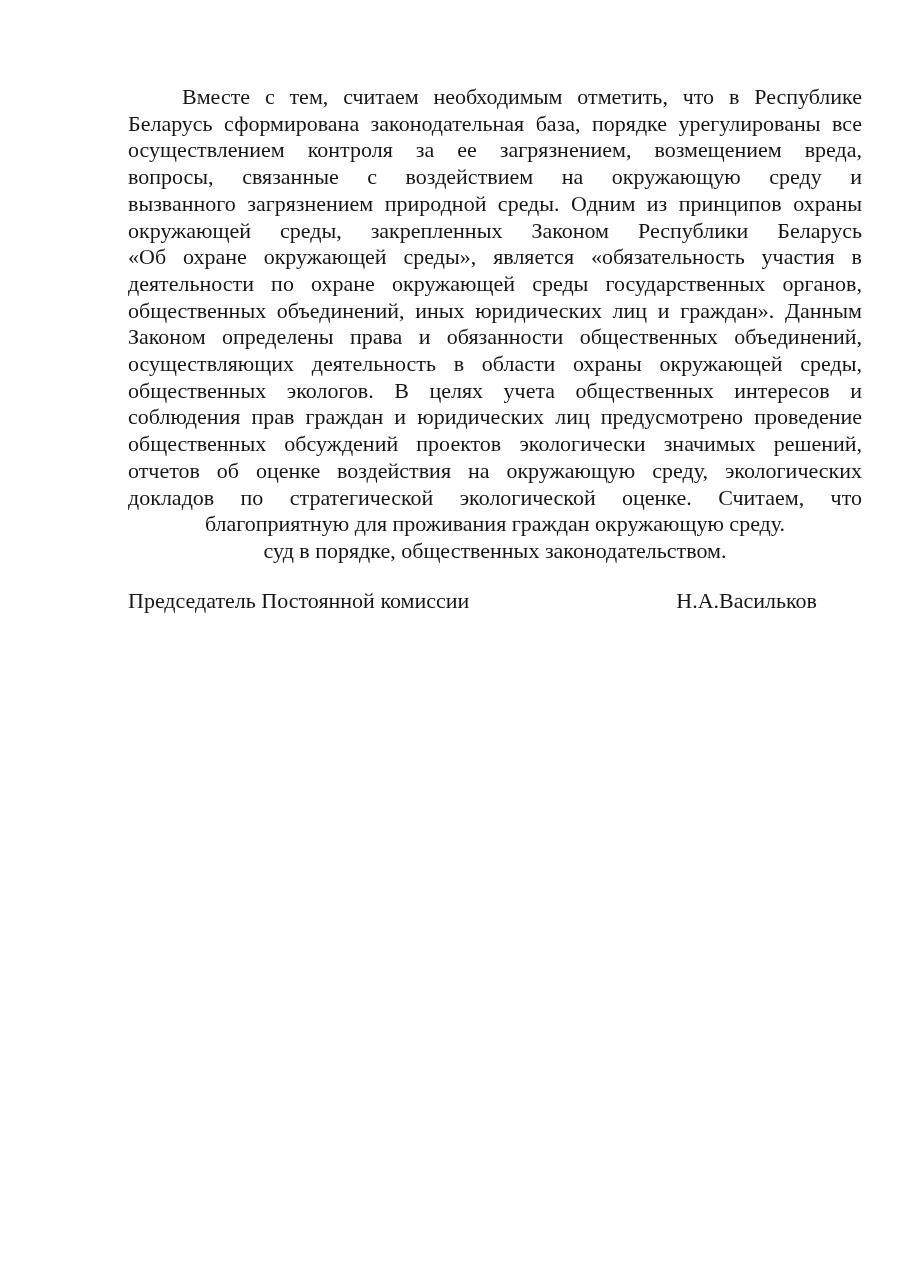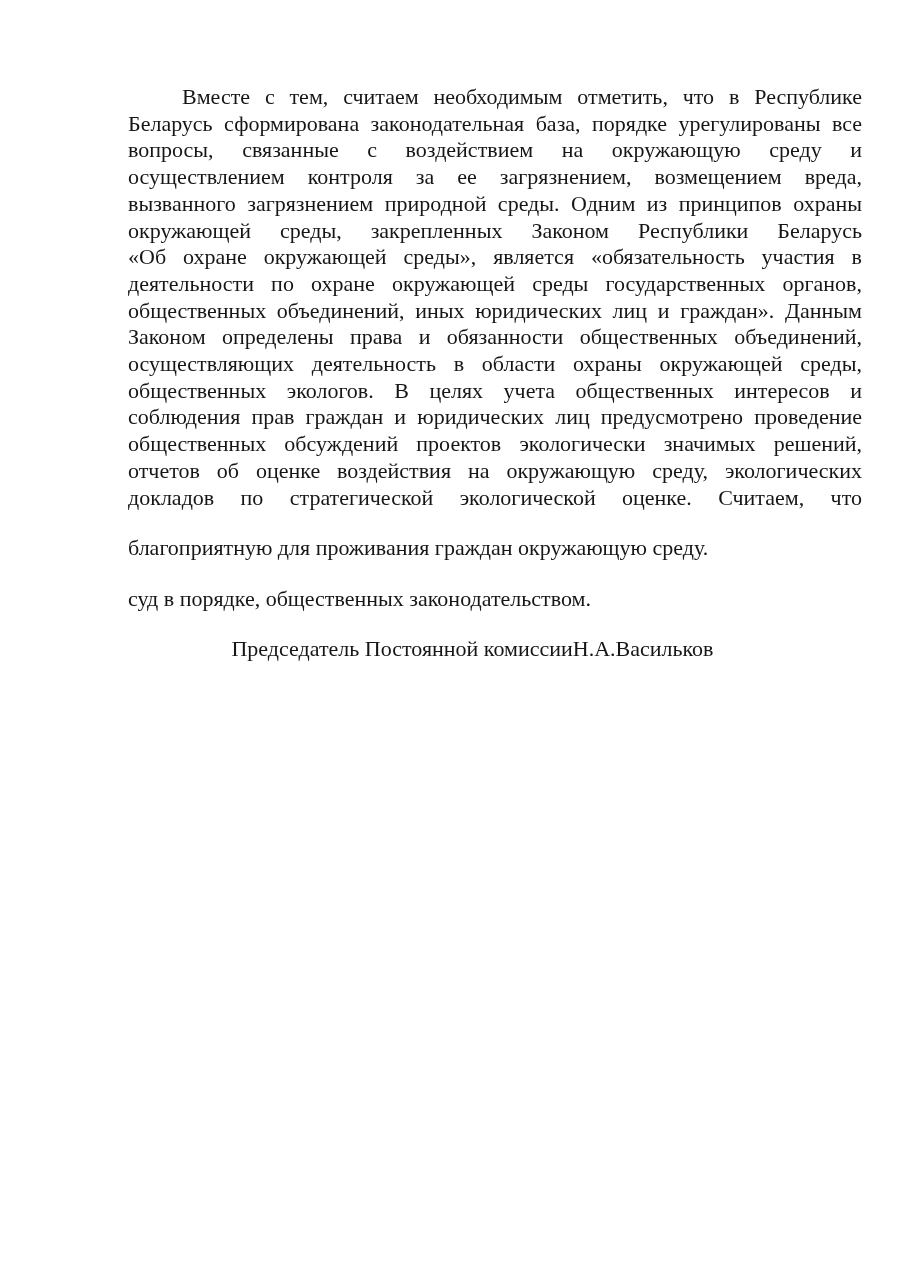--- a/index.html
+++ b/index.html
@@ -20,27 +20,26 @@
     font-size: 22px;
     line-height: 26.7px;
   }
   .paragraph { margin: 0; padding: 0; }
   .line {
     text-align: justify;
     text-align-last: justify;
   }
   .line.last {
     text-align-last: auto;
-    text-align: left;
-    margin-top: 24px;
+    text-align: center;
   }
   .line.first { text-indent: 54px; }
   .signature {
     display: flex;
-    justify-content: center;
+    justify-content: space-between;
     margin-top: 23px;
     padding-right: 45px;
   }
   .footer {
     position: absolute;
     left: 146px;
     top: 1205px;
     font-size: 13px;
     line-height: 16px;
     color: #222222;
@@ -49,22 +48,22 @@
 </head>
 <body>
 
 <div class="page">
 
   <div class="content">
     <div>
         <div class="paragraph">
           <div class="line first">Вместе с тем, считаем необходимым отметить, что в Республике</div>
           <div class="line">Беларусь сформирована законодательная база, порядке урегулированы все</div>
+          <div class="line">осуществлением контроля за ее загрязнением, возмещением вреда,</div>
           <div class="line">вопросы, связанные с воздействием на окружающую среду и</div>
-          <div class="line">осуществлением контроля за ее загрязнением, возмещением вреда,</div>
           <div class="line">вызванного загрязнением природной среды. Одним из принципов охраны</div>
           <div class="line">окружающей среды, закрепленных Законом Республики Беларусь</div>
           <div class="line">«Об охране окружающей среды», является «обязательность участия в</div>
           <div class="line">деятельности по охране окружающей среды государственных органов,</div>
           <div class="line">общественных объединений, иных юридических лиц и граждан». Данным</div>
           <div class="line">Законом определены права и обязанности общественных объединений,</div>
           <div class="line">осуществляющих деятельность в области охраны окружающей среды,</div>
           <div class="line">общественных экологов. В целях учета общественных интересов и</div>
           <div class="line">соблюдения прав граждан и юридических лиц предусмотрено проведение</div>
           <div class="line">общественных обсуждений проектов экологически значимых решений,</div>

